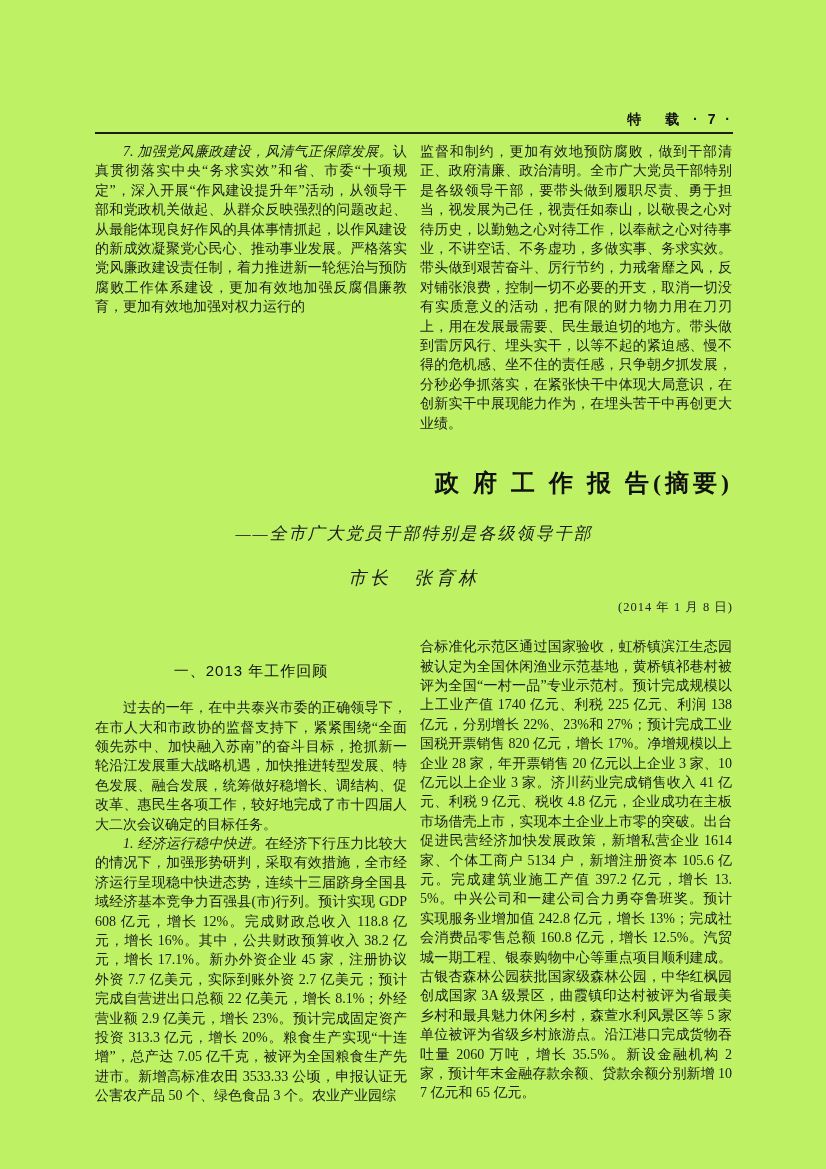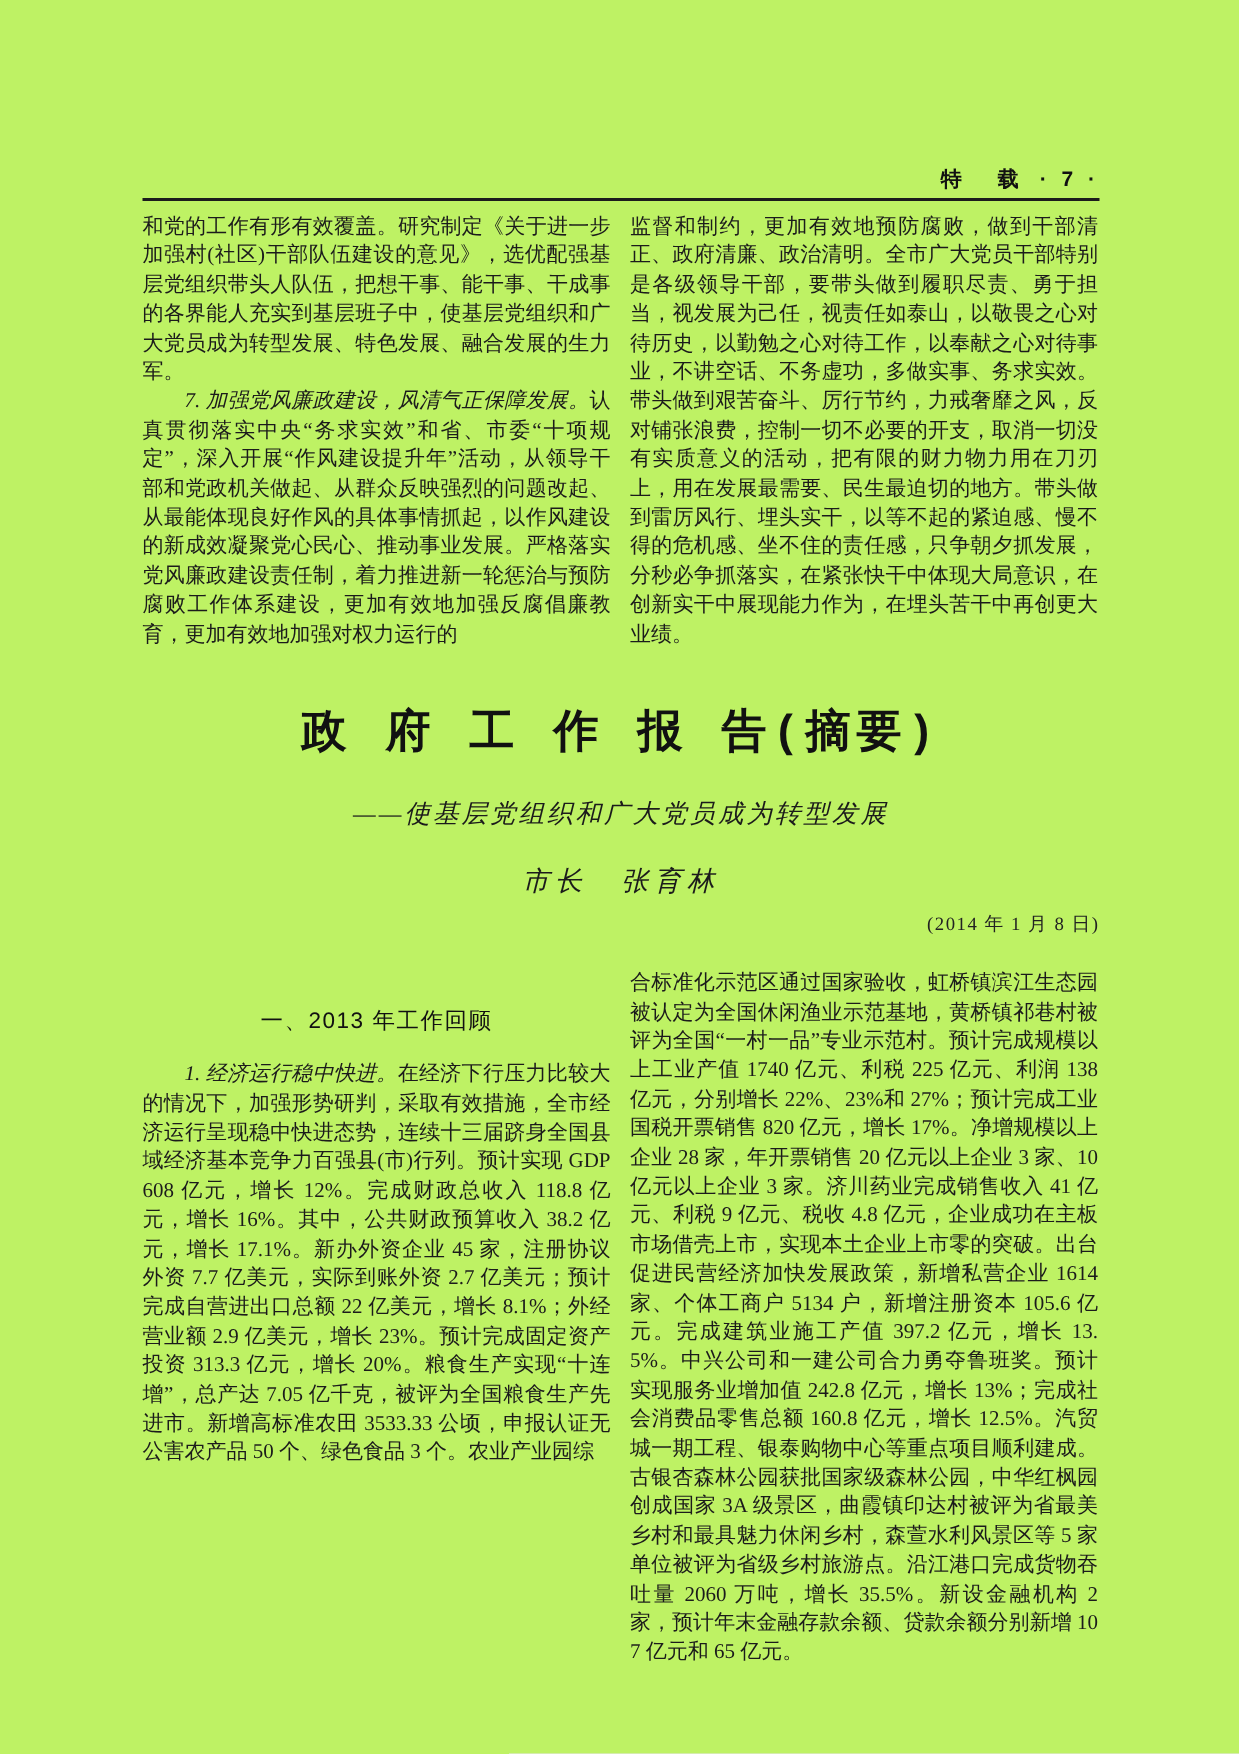--- a/index.html
+++ b/index.html
@@ -41,25 +41,26 @@
     text-justify:inter-ideograph;
     word-break:break-all;
     color:#1b1b1b;
   }
   .indent { text-indent:2em; }
   .kai { font-style:italic; }
   .top-cols { margin-top:8px; }
   .title-block { text-align:center; }
   .doc-title {
     margin:34px 0 0 0;
-    font-family:Liberation Mono, monospace;
+    font-family:Liberation Serif, serif;
     font-weight:bold;
-    font-size:30px;
+    font-size:24px;
     letter-spacing:4px;
     color:#111;
+    text-align:right;
   }
   .doc-subtitle {
     margin-top:23px;
     font-size:17px;
     font-style:italic;
     letter-spacing:2px;
   }
   .doc-author {
     margin-top:21px;
     font-size:18px;
@@ -91,38 +92,38 @@
   <div class="content">
 
     <div class="running-header">
       <span class="hdr-label">特　载</span>
       <span class="hdr-page">· 7 ·</span>
     </div>
     <div class="rule"></div>
 
     <div class="cols top-cols">
       <div class="col">
-        <p class="body-p">和党的工作有形有效覆盖。研究制定《关于进一步加强村(社区)干部队伍建设的意见》，选优配强基层党组织带头人队伍，把想干事、能干事、干成事的各界能人充实到基层班子中，使基层党组织和广大党员成为转型发展、特色发展、融合发展的生力军。</p>
         <p class="body-p indent"><span class="kai">7. 加强党风廉政建设，风清气正保障发展。</span><span>认真贯彻落实中央“务求实效”和省、市委“十项规定”，深入开展“作风建设提升年”活动，从领导干部和党政机关做起、从群众反映强烈的问题改起、从最能体现良好作风的具体事情抓起，以作风建设的新成效凝聚党心民心、推动事业发展。严格落实党风廉政建设责任制，着力推进新一轮惩治与预防腐败工作体系建设，更加有效地加强反腐倡廉教育，更加有效地加强对权力运行的</span></p>
       </div>
       <div class="col">
         <p class="body-p">监督和制约，更加有效地预防腐败，做到干部清正、政府清廉、政治清明。全市广大党员干部特别是各级领导干部，要带头做到履职尽责、勇于担当，视发展为己任，视责任如泰山，以敬畏之心对待历史，以勤勉之心对待工作，以奉献之心对待事业，不讲空话、不务虚功，多做实事、务求实效。带头做到艰苦奋斗、厉行节约，力戒奢靡之风，反对铺张浪费，控制一切不必要的开支，取消一切没有实质意义的活动，把有限的财力物力用在刀刃上，用在发展最需要、民生最迫切的地方。带头做到雷厉风行、埋头实干，以等不起的紧迫感、慢不得的危机感、坐不住的责任感，只争朝夕抓发展，分秒必争抓落实，在紧张快干中体现大局意识，在创新实干中展现能力作为，在埋头苦干中再创更大业绩。</p>
       </div>
     </div>
 
     <div class="title-block">
       <h1 class="doc-title">政 府 工 作 报 告(摘要)</h1>
-      <div class="doc-subtitle">——使基层党组织和广大党员成为转型发展</div>
+      <div class="doc-subtitle">——全市广大党员干部特别是各级领导干部</div>
       <div class="doc-author">市长　张育林</div>
       <div class="doc-date">(2014 年 1 月 8 日)</div>
     </div>
 
     <div class="cols report-cols">
       <div class="col">
         <h2 class="section-heading">一、2013 年工作回顾</h2>
+        <p class="body-p indent">过去的一年，在中共泰兴市委的正确领导下，在市人大和市政协的监督支持下，紧紧围绕“全面领先苏中、加快融入苏南”的奋斗目标，抢抓新一轮沿江发展重大战略机遇，加快推进转型发展、特色发展、融合发展，统筹做好稳增长、调结构、促改革、惠民生各项工作，较好地完成了市十四届人大二次会议确定的目标任务。</p>
         <p class="body-p indent"><span class="kai">1. 经济运行稳中快进。</span><span>在经济下行压力比较大的情况下，加强形势研判，采取有效措施，全市经济运行呈现稳中快进态势，连续十三届跻身全国县域经济基本竞争力百强县(市)行列。预计实现 GDP 608 亿元，增长 12%。完成财政总收入 118.8 亿元，增长 16%。其中，公共财政预算收入 38.2 亿元，增长 17.1%。新办外资企业 45 家，注册协议外资 7.7 亿美元，实际到账外资 2.7 亿美元；预计完成自营进出口总额 22 亿美元，增长 8.1%；外经营业额 2.9 亿美元，增长 23%。预计完成固定资产投资 313.3 亿元，增长 20%。粮食生产实现“十连增”，总产达 7.05 亿千克，被评为全国粮食生产先进市。新增高标准农田 3533.33 公顷，申报认证无公害农产品 50 个、绿色食品 3 个。农业产业园综</span></p>
       </div>
       <div class="col">
         <p class="body-p">合标准化示范区通过国家验收，虹桥镇滨江生态园被认定为全国休闲渔业示范基地，黄桥镇祁巷村被评为全国“一村一品”专业示范村。预计完成规模以上工业产值 1740 亿元、利税 225 亿元、利润 138 亿元，分别增长 22%、23%和 27%；预计完成工业国税开票销售 820 亿元，增长 17%。净增规模以上企业 28 家，年开票销售 20 亿元以上企业 3 家、10 亿元以上企业 3 家。济川药业完成销售收入 41 亿元、利税 9 亿元、税收 4.8 亿元，企业成功在主板市场借壳上市，实现本土企业上市零的突破。出台促进民营经济加快发展政策，新增私营企业 1614 家、个体工商户 5134 户，新增注册资本 105.6 亿元。完成建筑业施工产值 397.2 亿元，增长 13.5%。中兴公司和一建公司合力勇夺鲁班奖。预计实现服务业增加值 242.8 亿元，增长 13%；完成社会消费品零售总额 160.8 亿元，增长 12.5%。汽贸城一期工程、银泰购物中心等重点项目顺利建成。古银杏森林公园获批国家级森林公园，中华红枫园创成国家 3A 级景区，曲霞镇印达村被评为省最美乡村和最具魅力休闲乡村，森萱水利风景区等 5 家单位被评为省级乡村旅游点。沿江港口完成货物吞吐量 2060 万吨，增长 35.5%。新设金融机构 2 家，预计年末金融存款余额、贷款余额分别新增 107 亿元和 65 亿元。</p>
       </div>
     </div>
 
   </div>
 </div>
 

